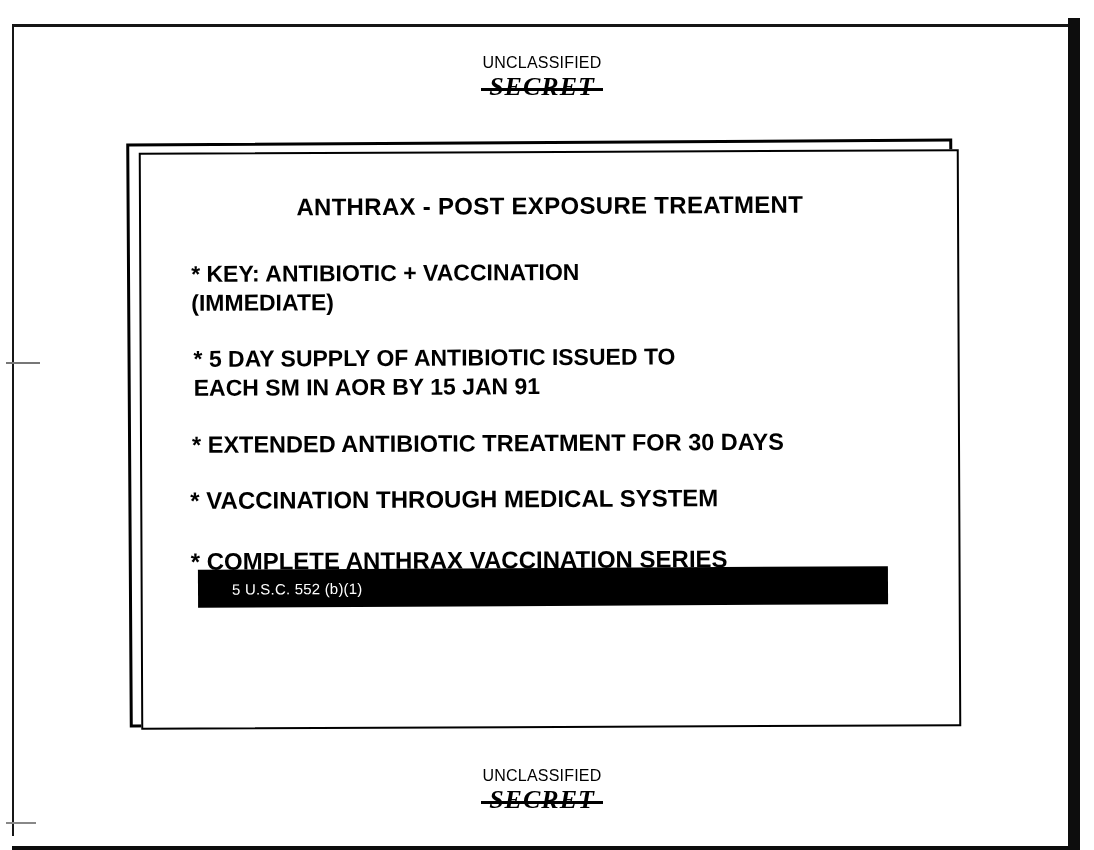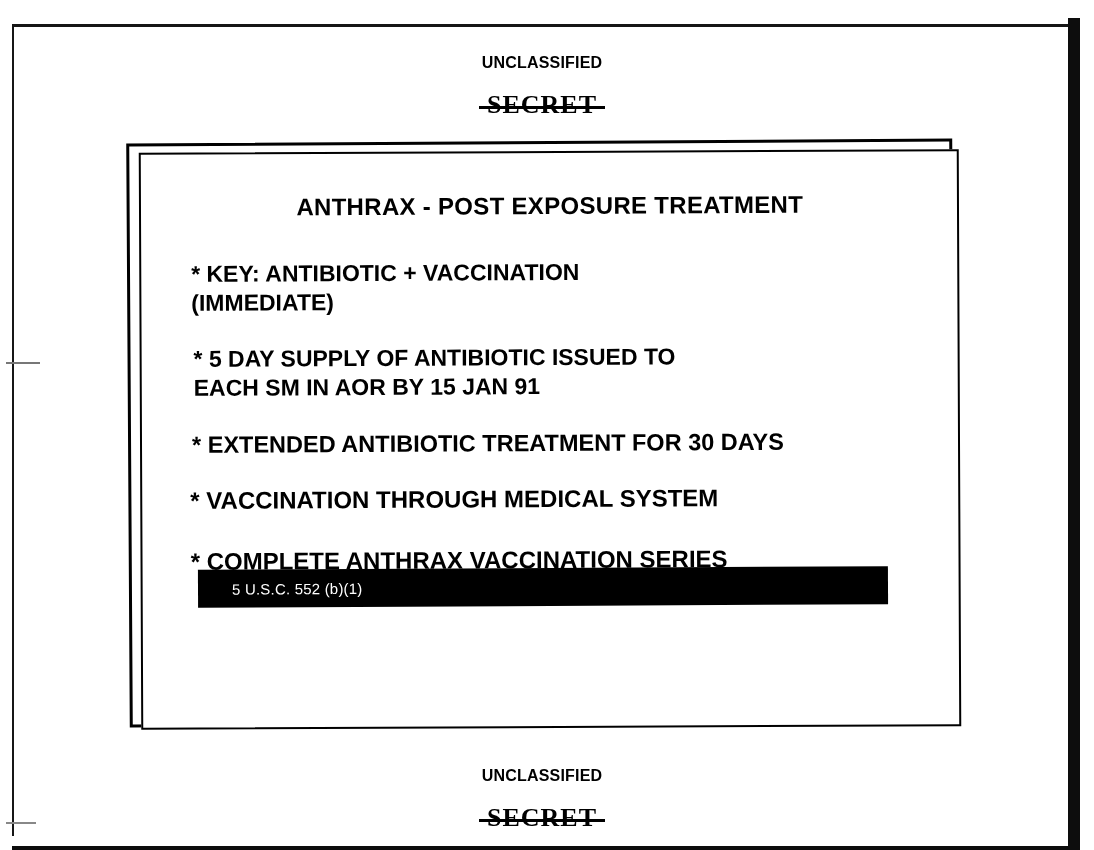--- a/index.html
+++ b/index.html
@@ -78,28 +78,29 @@
 
   
   .classification {
     position: absolute;
     width: 100%;
     text-align: center;
     left: 0;
   }
   .class-unclass {
     font-size: 16px;
-    font-weight: 700;
+    font-weight: 400;
     letter-spacing: 0.2px;
     font-family: "Liberation Sans", sans-serif;
   }
   .class-secret-wrap {
     position: relative;
     display: inline-block;
-    margin-top: 20px;
+    margin-top: 2px;
+    font-style: italic;
   }
   .class-secret {
     font-size: 26px;
     font-weight: 700;
     font-family: "Liberation Serif", serif;
     letter-spacing: 1px;
     line-height: 1;
   }
   .strike {
     position: absolute;

